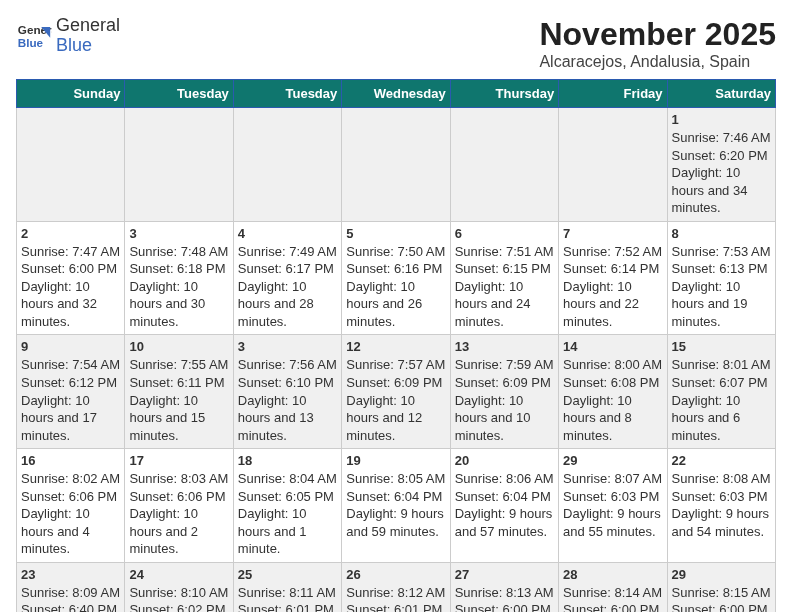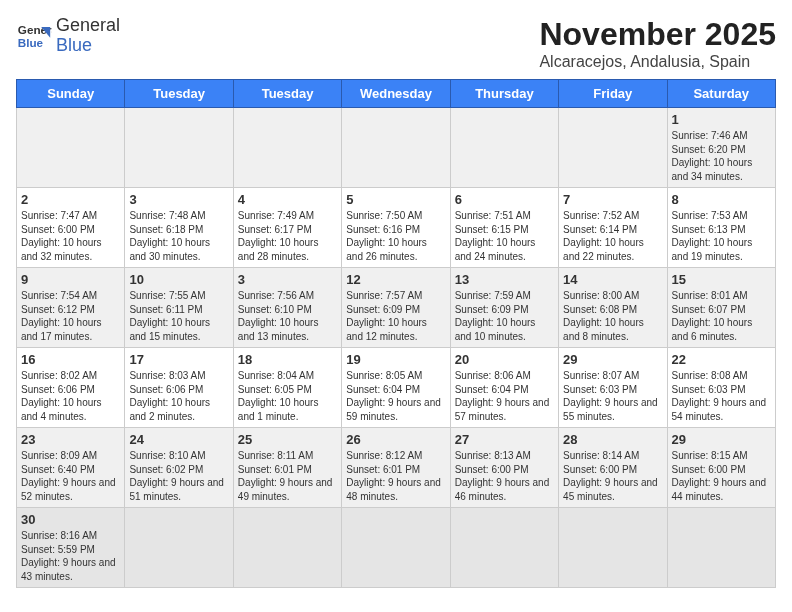--- a/index.html
+++ b/index.html
@@ -45,46 +45,46 @@
     .calendar-subtitle {
       font-size: 16px;
       color: #444;
     }
     .calendar-table {
       width: 100%;
       border-collapse: collapse;
       border: 1px solid #ccc;
     }
     .calendar-table th {
-      background-color: #3b82f6;
+      background-color: #0f766e;
       color: #fff;
       font-size: 13px;
       font-weight: bold;
       padding: 6px 4px;
-      text-align: center;
+      text-align: right;
       border: 1px solid #2a5aaf;
     }
     .calendar-table td {
       border: 1px solid #ccc;
       vertical-align: top;
       padding: 4px;
       font-size: 10.5px;
       color: #333;
       width: calc(100% / 7);
       min-height: 80px;
       height: 80px;
     }
     .day-number {
       font-size: 13px;
       font-weight: bold;
       display: block;
       margin-bottom: 2px;
     }
     .day-info {
-      font-size: 10px;
+      font-size: 13px;
       color: #333;
       line-height: 1.35;
     }
     .empty-cell {
       background: #f9f9f9;
     }
     .row-shaded td {
       background: #f0f0f0;
     }
     .row-white td {

